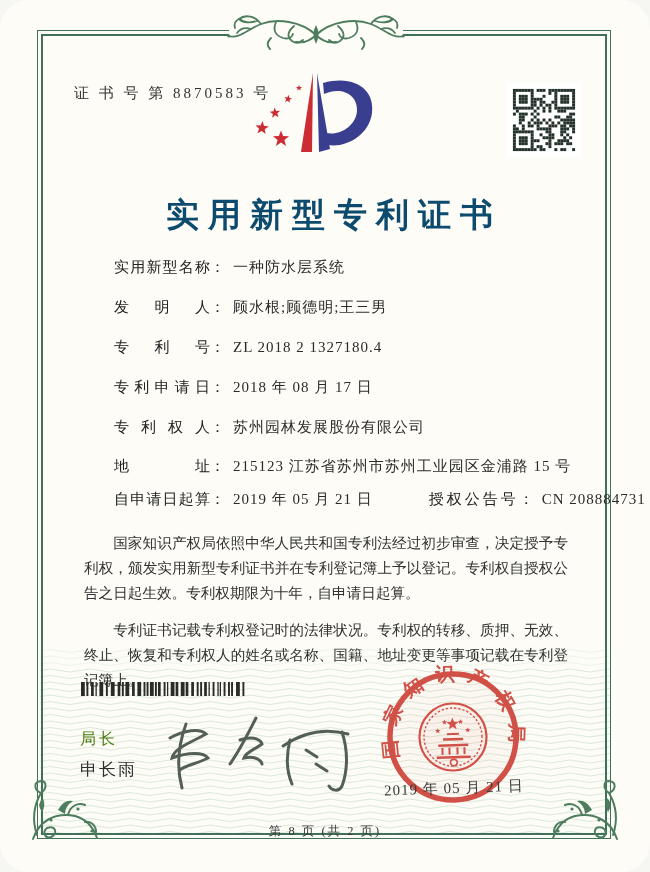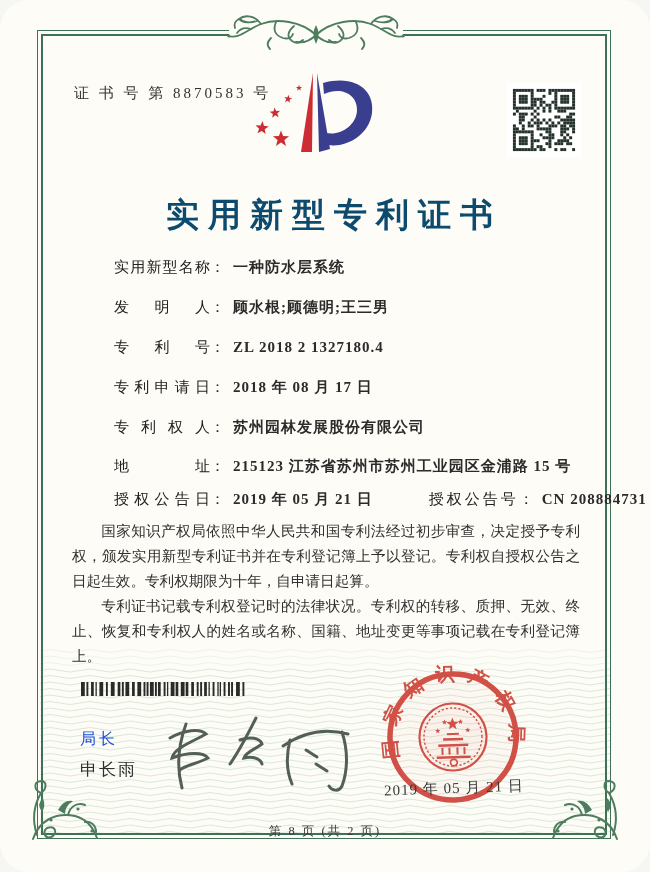--- a/index.html
+++ b/index.html
@@ -29,28 +29,28 @@
   }
   .frow{
     left:74px;width:520px;height:22px;font-size:15px;color:#2b2b2b;
     white-space:nowrap;
   }
   .flabel{
     display:inline-block;width:96px;vertical-align:top;
     text-align:justify;text-align-last:justify;color:#222;margin-left:40px;
   }
   .fcolon{display:inline-block;margin-right:8px;color:#222;}
-  .fvalue{letter-spacing:1px;font-weight:bold;}
+  .fvalue{letter-spacing:1px;}
   .glabel{display:inline-block;margin-left:56px;letter-spacing:3px;color:#222;}
   .paras{
     left:72px;top:519px;width:508px;font-size:14.6px;line-height:25px;
     text-align:justify;color:#303030;
   }
-  .paras p{margin:0;text-indent:2em;}
-  .sigtitle{left:80px;top:729px;font-size:16px;letter-spacing:3px;color:#1d4ed8;}
+  .paras p{margin:12px;text-indent:2em;}
+  .sigtitle{left:80px;top:729px;font-size:16px;letter-spacing:3px;color:#4d7c0f;}
   .signame{left:80px;top:758px;font-size:17px;letter-spacing:2px;color:#2f2f2f;}
   .sealdate{
     left:375px;top:779px;width:158px;text-align:center;
     font-size:15px;color:#3a3a3a;letter-spacing:1px;transform:rotate(-2deg);
   }
   .footer{
     left:0;top:823px;width:650px;text-align:center;
     font-size:12.5px;letter-spacing:2px;color:#3a3a3a;
   }
   svg{display:block;}
@@ -417,21 +417,21 @@
   <div class="abs frow" style="top:378px">
     <span class="flabel">专利申请日</span><span class="fcolon">：</span><span class="fvalue">2018 年 08 月 17 日</span>
   </div>
   <div class="abs frow" style="top:418px">
     <span class="flabel">专利权人</span><span class="fcolon">：</span><span class="fvalue">苏州园林发展股份有限公司</span>
   </div>
   <div class="abs frow" style="top:457px">
     <span class="flabel">地址</span><span class="fcolon">：</span><span class="fvalue">215123 江苏省苏州市苏州工业园区金浦路 15 号</span>
   </div>
   <div class="abs frow" style="top:490px">
-    <span class="flabel">授权公告日</span><span class="fcolon">：</span><span class="fvalue">2019 年 05 月 21 日</span><span class="glabel">授权公告号</span><span class="fcolon">：</span><span class="fvalue">CN 208884731 U</span>
+    <span class="flabel">自申请日起算</span><span class="fcolon">：</span><span class="fvalue">2019 年 05 月 21 日</span><span class="glabel">授权公告号</span><span class="fcolon">：</span><span class="fvalue">CN 208884731 U</span>
   </div>
 
   <div class="abs paras">
     <p>国家知识产权局依照中华人民共和国专利法经过初步审查，决定授予专利权，颁发实用新型专利证书并在专利登记簿上予以登记。专利权自授权公告之日起生效。专利权期限为十年，自申请日起算。</p>
     <p>专利证书记载专利权登记时的法律状况。专利权的转移、质押、无效、终止、恢复和专利权人的姓名或名称、国籍、地址变更等事项记载在专利登记簿上。</p>
   </div>
 
   <svg id="barcode-svg" class="abs" style="left:80px;top:682px;" width="170" height="14" viewBox="0 0 170 14">
       <rect x="1.00" y="0" width="3.8" height="14" fill="#2a2a28"></rect>
       <rect x="6.44" y="0" width="1.9" height="14" fill="#2a2a28"></rect>

